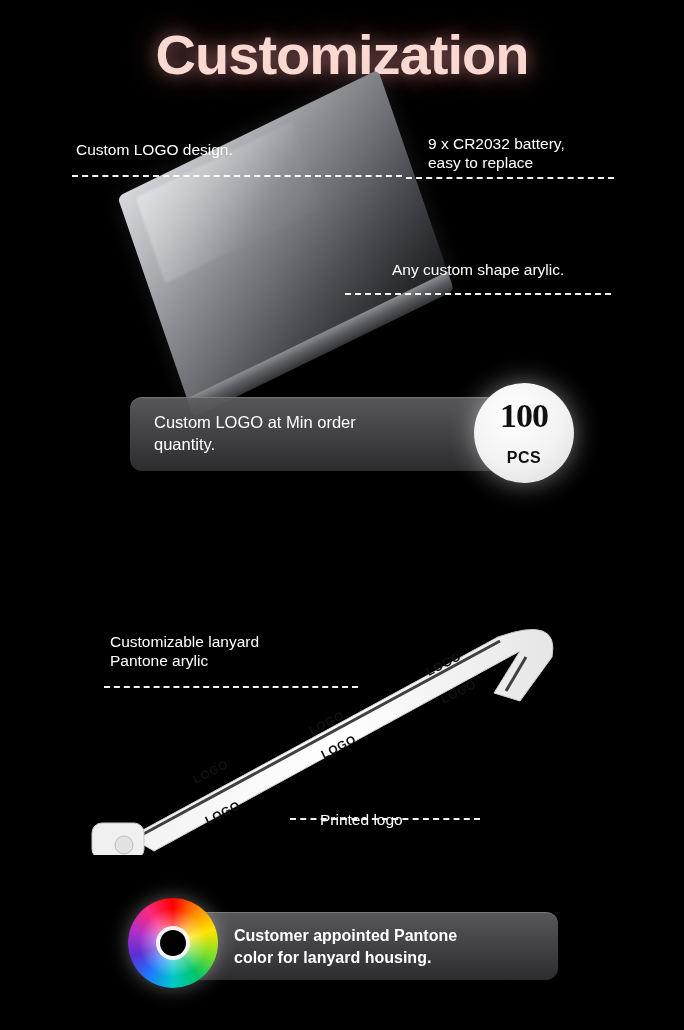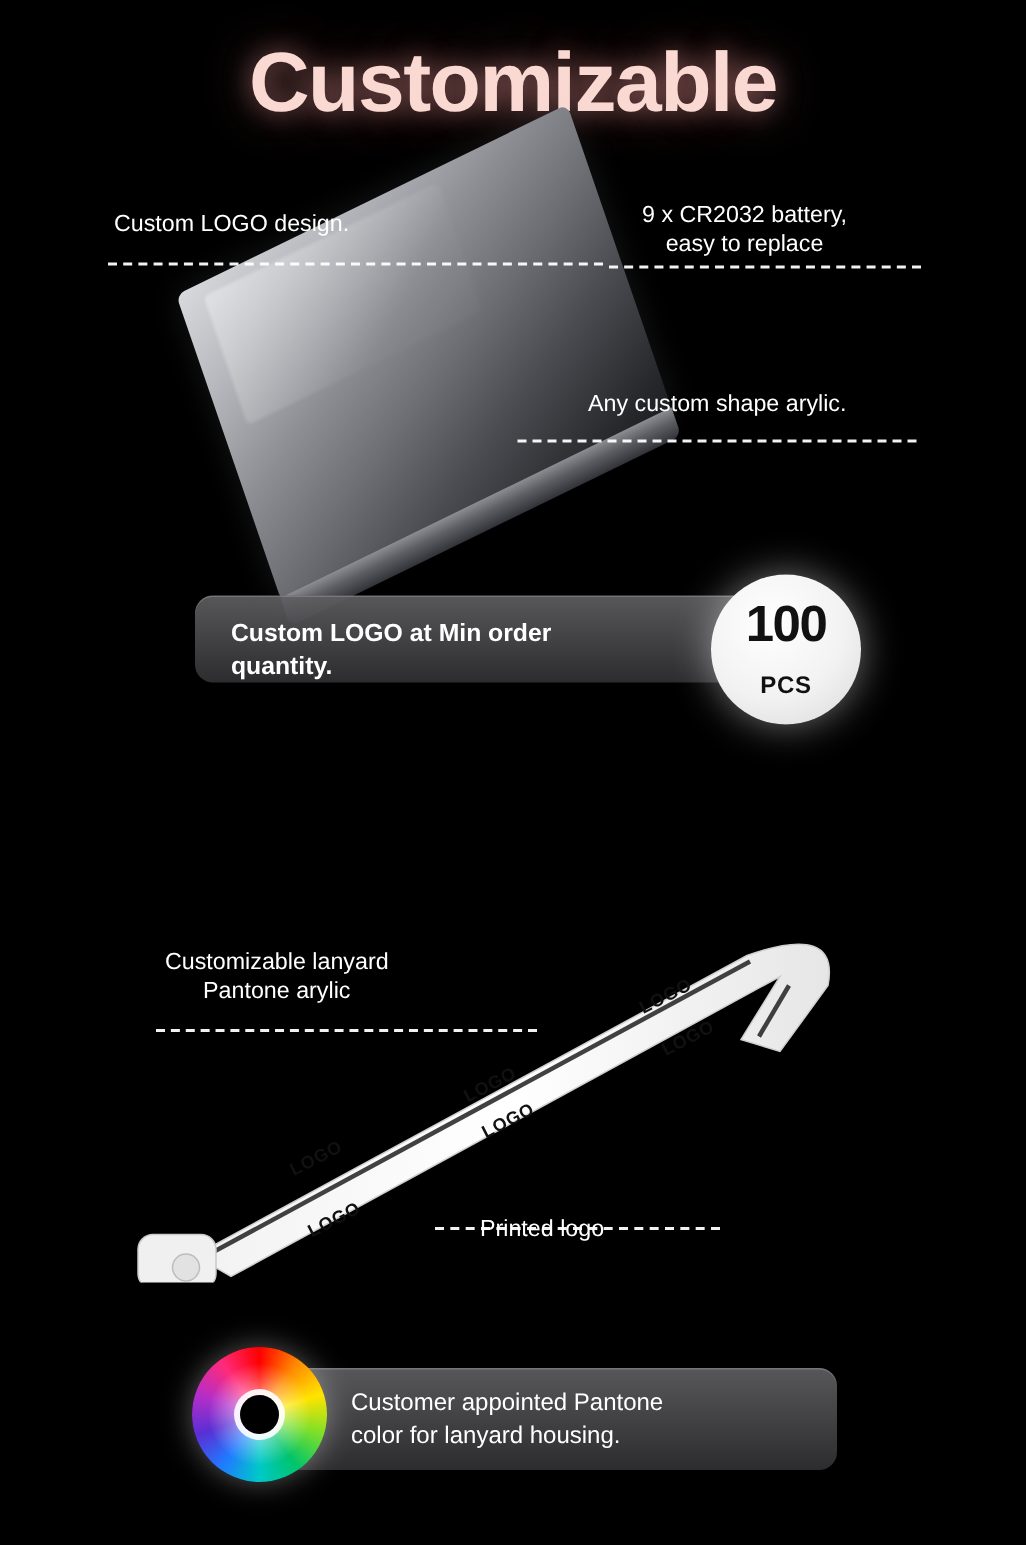--- a/index.html
+++ b/index.html
@@ -75,21 +75,20 @@
     border-radius: 4px;
     filter: blur(1px);
   }
 
   .callout {
     position: absolute;
     font-size: 15.5px;
     line-height: 1.25;
     color: #fff;
     white-space: pre-line;
-    text-align: center;
   }
   .dashline {
     position: absolute;
     height: 0;
     border-top: 2px dashed #ffffff;
     opacity: 0.95;
   }
 
   .c-logo     { left: 76px;  top: 140px; }
   .c-logo-l   { left: 72px;  top: 175px; width: 330px; }
@@ -97,25 +96,24 @@
   .c-batt-l   { left: 406px; top: 177px; width: 208px; }
   .c-shape    { left: 392px; top: 260px; }
   .c-shape-l  { left: 345px; top: 293px; width: 266px; }
 
   
   .moq {
     position: absolute;
     left: 130px;
     top: 397px;
     width: 390px;
-    height: 58px;
+    height: 74px;
     border-radius: 12px;
     background: linear-gradient(180deg, rgba(95,95,98,0.92), rgba(48,48,51,0.92));
     box-shadow: inset 0 1px 0 rgba(255,255,255,0.18);
-    font-weight: bold;
   }
   .moq-text {
     position: absolute;
     left: 24px;
     top: 14px;
     width: 300px;
     font-size: 16.5px;
     line-height: 1.35;
     color: #fff;
     white-space: pre-line;
@@ -133,20 +131,21 @@
     flex-direction: column;
     align-items: center;
     justify-content: center;
     color: #111;
   }
   .moq-badge .num {
     font-size: 34px;
     font-weight: bold;
     line-height: 1;
     letter-spacing: -1px;
+    font-family: Liberation Serif, serif;
   }
   .moq-badge .pcs {
     font-size: 16px;
     font-weight: bold;
     margin-top: 16px;
     letter-spacing: 0.5px;
   }
 
   
   .lanyard-wrap {
@@ -181,20 +180,21 @@
   
   .pantone-bar {
     position: absolute;
     left: 168px;
     top: 912px;
     width: 390px;
     height: 68px;
     border-radius: 12px;
     background: linear-gradient(180deg, rgba(95,95,98,0.92), rgba(48,48,51,0.92));
     box-shadow: inset 0 1px 0 rgba(255,255,255,0.18);
+    font-weight: bold;
   }
   .pantone-text {
     position: absolute;
     left: 66px;
     top: 13px;
     width: 310px;
     font-size: 16px;
     line-height: 1.35;
     color: #fff;
     white-space: pre-line;
@@ -225,21 +225,21 @@
   .wheel-ring {
     position: absolute;
     inset: 6px;
     border-radius: 50%;
     background: radial-gradient(circle, rgba(255,255,255,0.75) 0%, rgba(255,255,255,0) 62%);
   }
 </style>
 </head>
 <body>
 
-<div class="title">Customizable</div>
+<div class="title">Customization</div>
 
 <div class="panel-wrap">
   <div class="acrylic">
     <div class="face">
       <div class="gloss"></div>
     </div>
     <div class="edge"></div>
   </div>
 </div>
 

